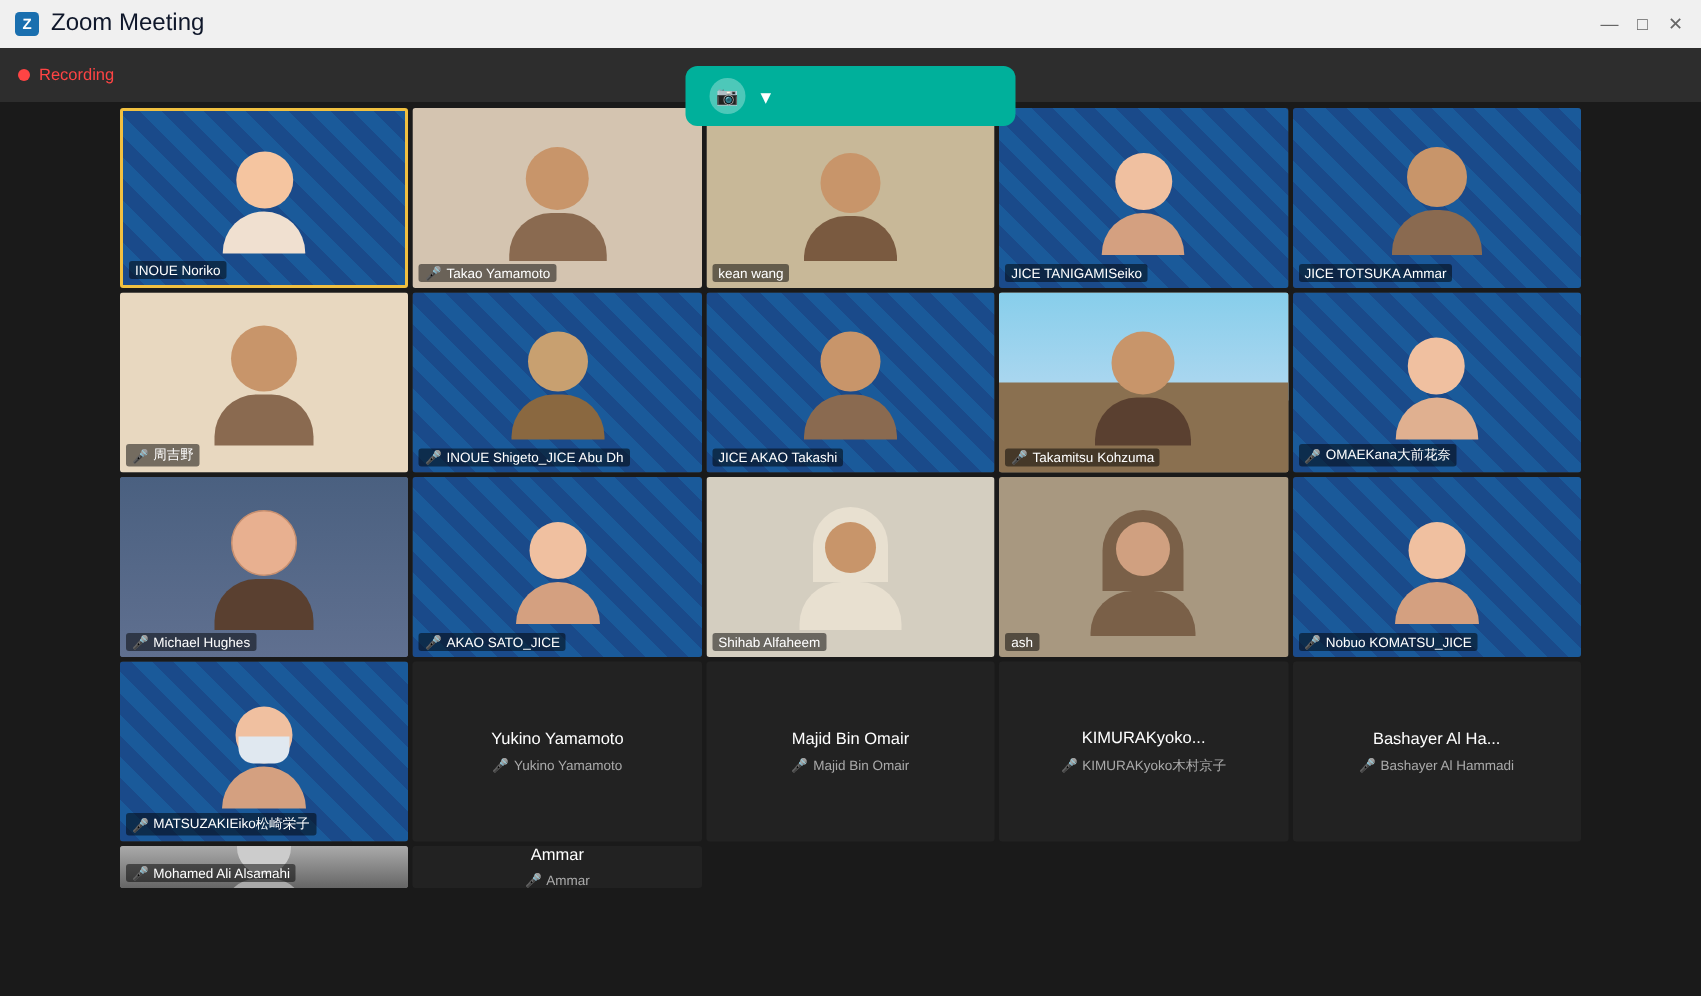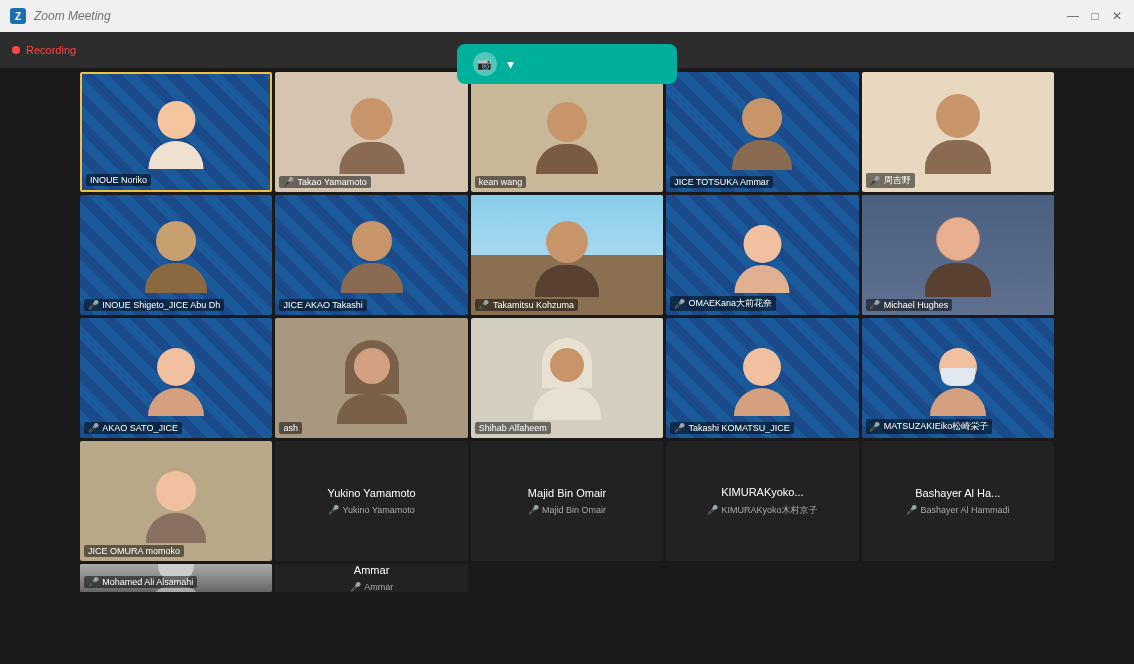--- a/index.html
+++ b/index.html
@@ -30,24 +30,23 @@
       align-items: center;
       justify-content: center;
       margin-right: 8px;
     }
     .title-bar-icon span {
       color: white;
       font-size: 10px;
       font-weight: bold;
     }
     .title-bar-text {
-      font-size: 12px;
-      color: #737373;
+      font-size: 16px;
+      color: #0f172a;
       flex: 1;
-      font-style: italic;
     }
     .title-bar-controls {
       display: flex;
       gap: 8px;
       align-items: center;
     }
     .title-bar-btn {
       width: 14px;
       height: 14px;
       display: flex;
@@ -278,20 +277,31 @@
           <div style="position:absolute;bottom:15%;left:50%;transform:translateX(-50%);">
             <div style="width:40px;height:40px;border-radius:50%;background:#c8956a;margin:0 auto 2px;"></div>
             <div style="width:62px;height:30px;border-radius:28px 28px 0 0;background:#7a5a40;margin:0 auto;"></div>
           </div>
         </div>
         <div class="participant-name">
           <span>kean wang</span>
         </div>
       </div>
 
+      <div class="video-cell">
+        <div class="cell-photo jice-bg" style="width:100%;height:100%;position:relative;">
+          <div style="position:absolute;bottom:18%;left:50%;transform:translateX(-50%);">
+            <div style="width:38px;height:38px;border-radius:50%;background:#f0c0a0;margin:0 auto 2px;"></div>
+            <div style="width:55px;height:28px;border-radius:28px 28px 0 0;background:#d4a080;margin:0 auto;"></div>
+          </div>
+        </div>
+        <div class="participant-name">
+          <span>JICE TANIGAMISeiko</span>
+        </div>
+      </div>
 
       <div class="video-cell">
         <div class="cell-photo jice-bg" style="width:100%;height:100%;position:relative;">
           <div style="position:absolute;bottom:18%;left:50%;transform:translateX(-50%);">
             <div style="width:40px;height:40px;border-radius:50%;background:#c8956a;margin:0 auto 2px;"></div>
             <div style="width:60px;height:30px;border-radius:28px 28px 0 0;background:#8a6a50;margin:0 auto;"></div>
           </div>
         </div>
         <div class="participant-name">
           <span>JICE TOTSUKA Ammar</span>
@@ -387,91 +397,80 @@
             <div style="width:38px;height:38px;border-radius:50%;background:#f0c0a0;margin:0 auto 2px;"></div>
             <div style="width:56px;height:28px;border-radius:28px 28px 0 0;background:#d4a080;margin:0 auto;"></div>
           </div>
         </div>
         <div class="participant-name">
           <span>🎤</span>
           <span>AKAO SATO_JICE</span>
         </div>
       </div>
 
+
+      <div class="video-cell">
+        <div class="cell-photo" style="width:100%;height:100%;background:#d4cec0;position:relative;">
+          <div style="position:absolute;bottom:15%;left:50%;transform:translateX(-50%);">
+
+            <div style="width:50px;height:50px;border-radius:50% 50% 0 0;background:#e8e0d0;margin:0 auto;position:relative;">
+              <div style="position:absolute;top:10px;left:50%;transform:translateX(-50%);width:34px;height:34px;border-radius:50%;background:#c8956a;"></div>
+            </div>
+            <div style="width:68px;height:32px;border-radius:28px 28px 0 0;background:#e8e0d0;margin:0 auto;"></div>
+          </div>
+        </div>
+        <div class="participant-name">
+          <span>Shihab Alfaheem</span>
+        </div>
+      </div>
 
       <div class="video-cell">
         <div class="cell-photo" style="width:100%;height:100%;background:#a89880;position:relative;">
           <div style="position:absolute;bottom:12%;left:50%;transform:translateX(-50%);">
             <div style="width:54px;height:54px;border-radius:50% 50% 0 0;background:#7a6048;margin:0 auto;position:relative;">
               <div style="position:absolute;top:8px;left:50%;transform:translateX(-50%);width:36px;height:36px;border-radius:50%;background:#d0a080;"></div>
             </div>
             <div style="width:70px;height:30px;border-radius:28px 28px 0 0;background:#7a6048;margin:0 auto;"></div>
           </div>
         </div>
         <div class="participant-name">
           <span>ash</span>
         </div>
       </div>
 
       <div class="video-cell">
-        <div class="cell-photo" style="width:100%;height:100%;background:#d4cec0;position:relative;">
-          <div style="position:absolute;bottom:15%;left:50%;transform:translateX(-50%);">
-
-            <div style="width:50px;height:50px;border-radius:50% 50% 0 0;background:#e8e0d0;margin:0 auto;position:relative;">
-              <div style="position:absolute;top:10px;left:50%;transform:translateX(-50%);width:34px;height:34px;border-radius:50%;background:#c8956a;"></div>
-            </div>
-            <div style="width:68px;height:32px;border-radius:28px 28px 0 0;background:#e8e0d0;margin:0 auto;"></div>
-          </div>
-        </div>
-        <div class="participant-name">
-          <span>Shihab Alfaheem</span>
-        </div>
-      </div>
-
-      <div class="video-cell">
         <div class="cell-photo jice-bg" style="width:100%;height:100%;position:relative;">
           <div style="position:absolute;bottom:18%;left:50%;transform:translateX(-50%);">
             <div style="width:38px;height:38px;border-radius:50%;background:#f0c0a0;margin:0 auto 2px;"></div>
             <div style="width:56px;height:28px;border-radius:28px 28px 0 0;background:#d4a080;margin:0 auto;"></div>
           </div>
         </div>
         <div class="participant-name">
           <span>🎤</span>
-          <span>Takashi KOMATSU_JICE</span>
+          <span>Nobuo KOMATSU_JICE</span>
         </div>
       </div>
 
       <div class="video-cell">
         <div class="cell-photo jice-bg" style="width:100%;height:100%;position:relative;">
           <div style="position:absolute;bottom:18%;left:50%;transform:translateX(-50%);">
             <div style="width:38px;height:38px;border-radius:50%;background:#f0c0a0;margin:0 auto 2px;position:relative;">
 
               <div style="position:absolute;bottom:0;left:2px;right:2px;height:18px;background:#e0e8f0;border-radius:0 0 10px 10px;"></div>
             </div>
             <div style="width:56px;height:28px;border-radius:28px 28px 0 0;background:#d4a080;margin:0 auto;"></div>
           </div>
         </div>
         <div class="participant-name">
           <span>🎤</span>
           <span>MATSUZAKIEiko松崎栄子</span>
         </div>
       </div>
 
 
-      <div class="video-cell">
-        <div class="cell-photo" style="width:100%;height:100%;background:#b8a888;position:relative;">
-          <div style="position:absolute;bottom:15%;left:50%;transform:translateX(-50%);">
-            <div style="width:40px;height:40px;border-radius:50%;background:#f0c0a0;margin:0 auto 2px;"></div>
-            <div style="width:60px;height:30px;border-radius:28px 28px 0 0;background:#8a7060;margin:0 auto;"></div>
-          </div>
-        </div>
-        <div class="participant-name">
-          <span>JICE OMURA momoko</span>
-        </div>
-      </div>
 
       <div class="video-cell name-only">
         <div class="name-only-title">Yukino Yamamoto</div>
         <div class="name-only-sub">
           <span>🎤</span>
           <span>Yukino Yamamoto</span>
         </div>
       </div>
 
       <div class="video-cell name-only">

